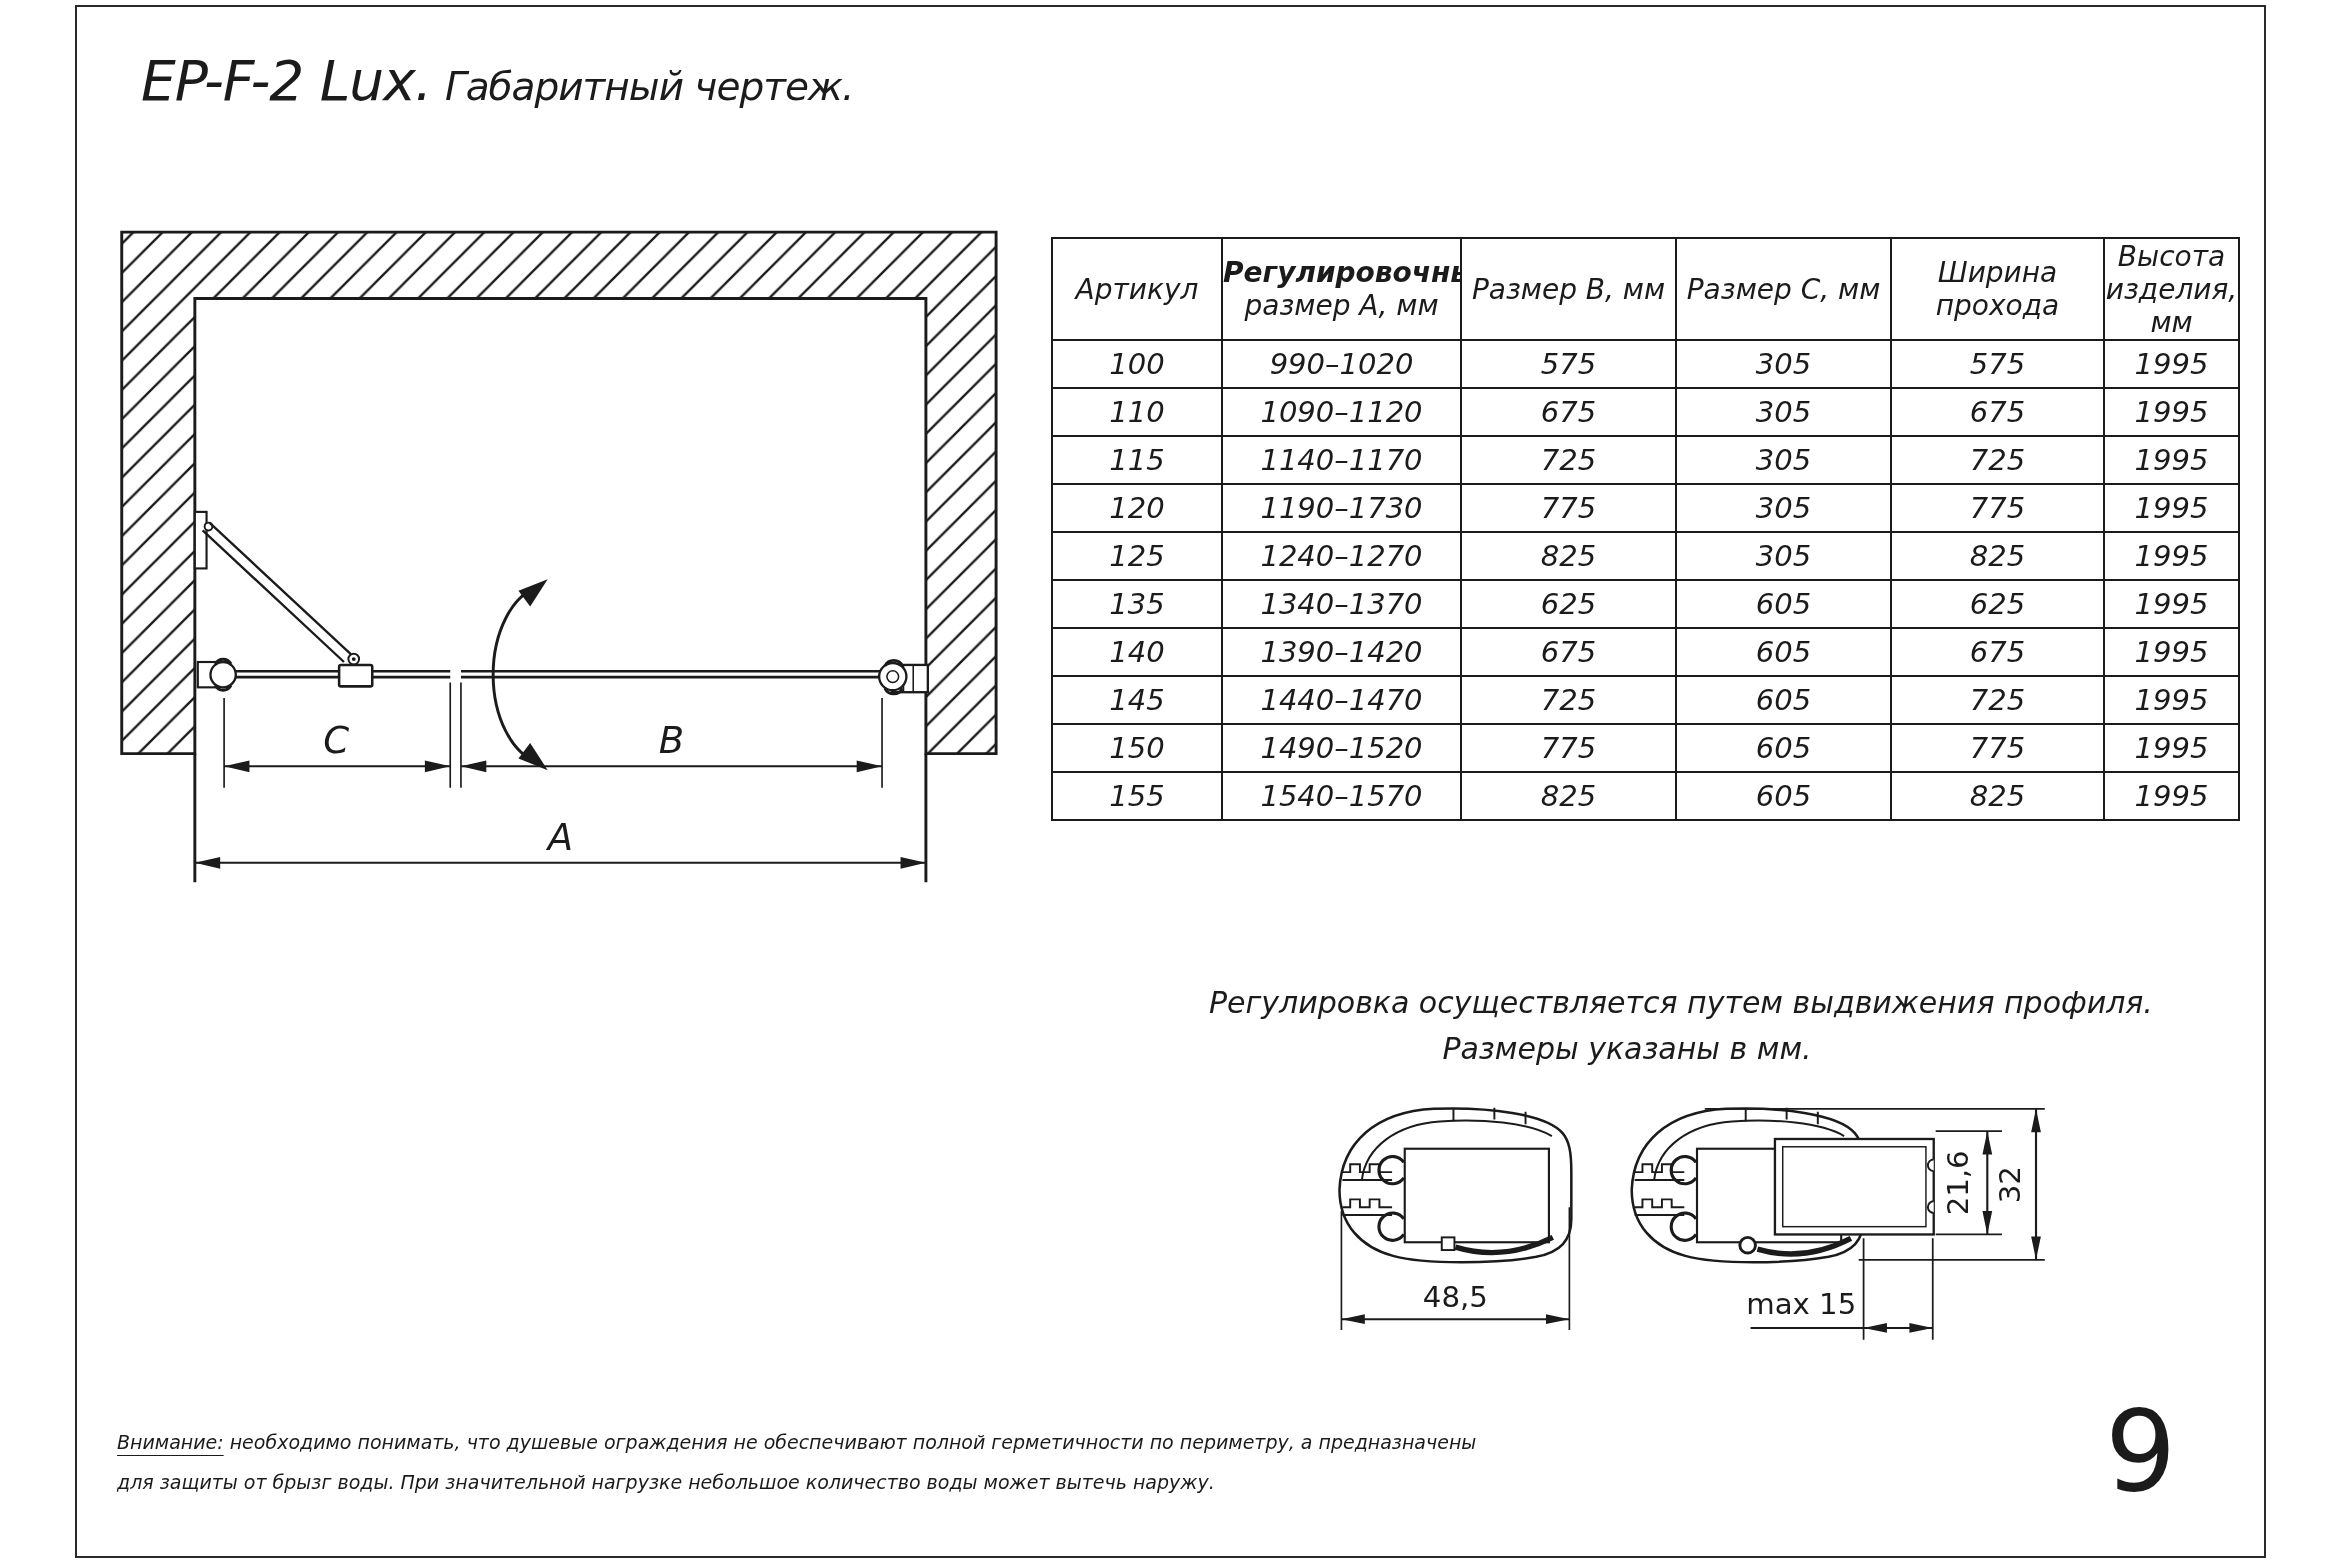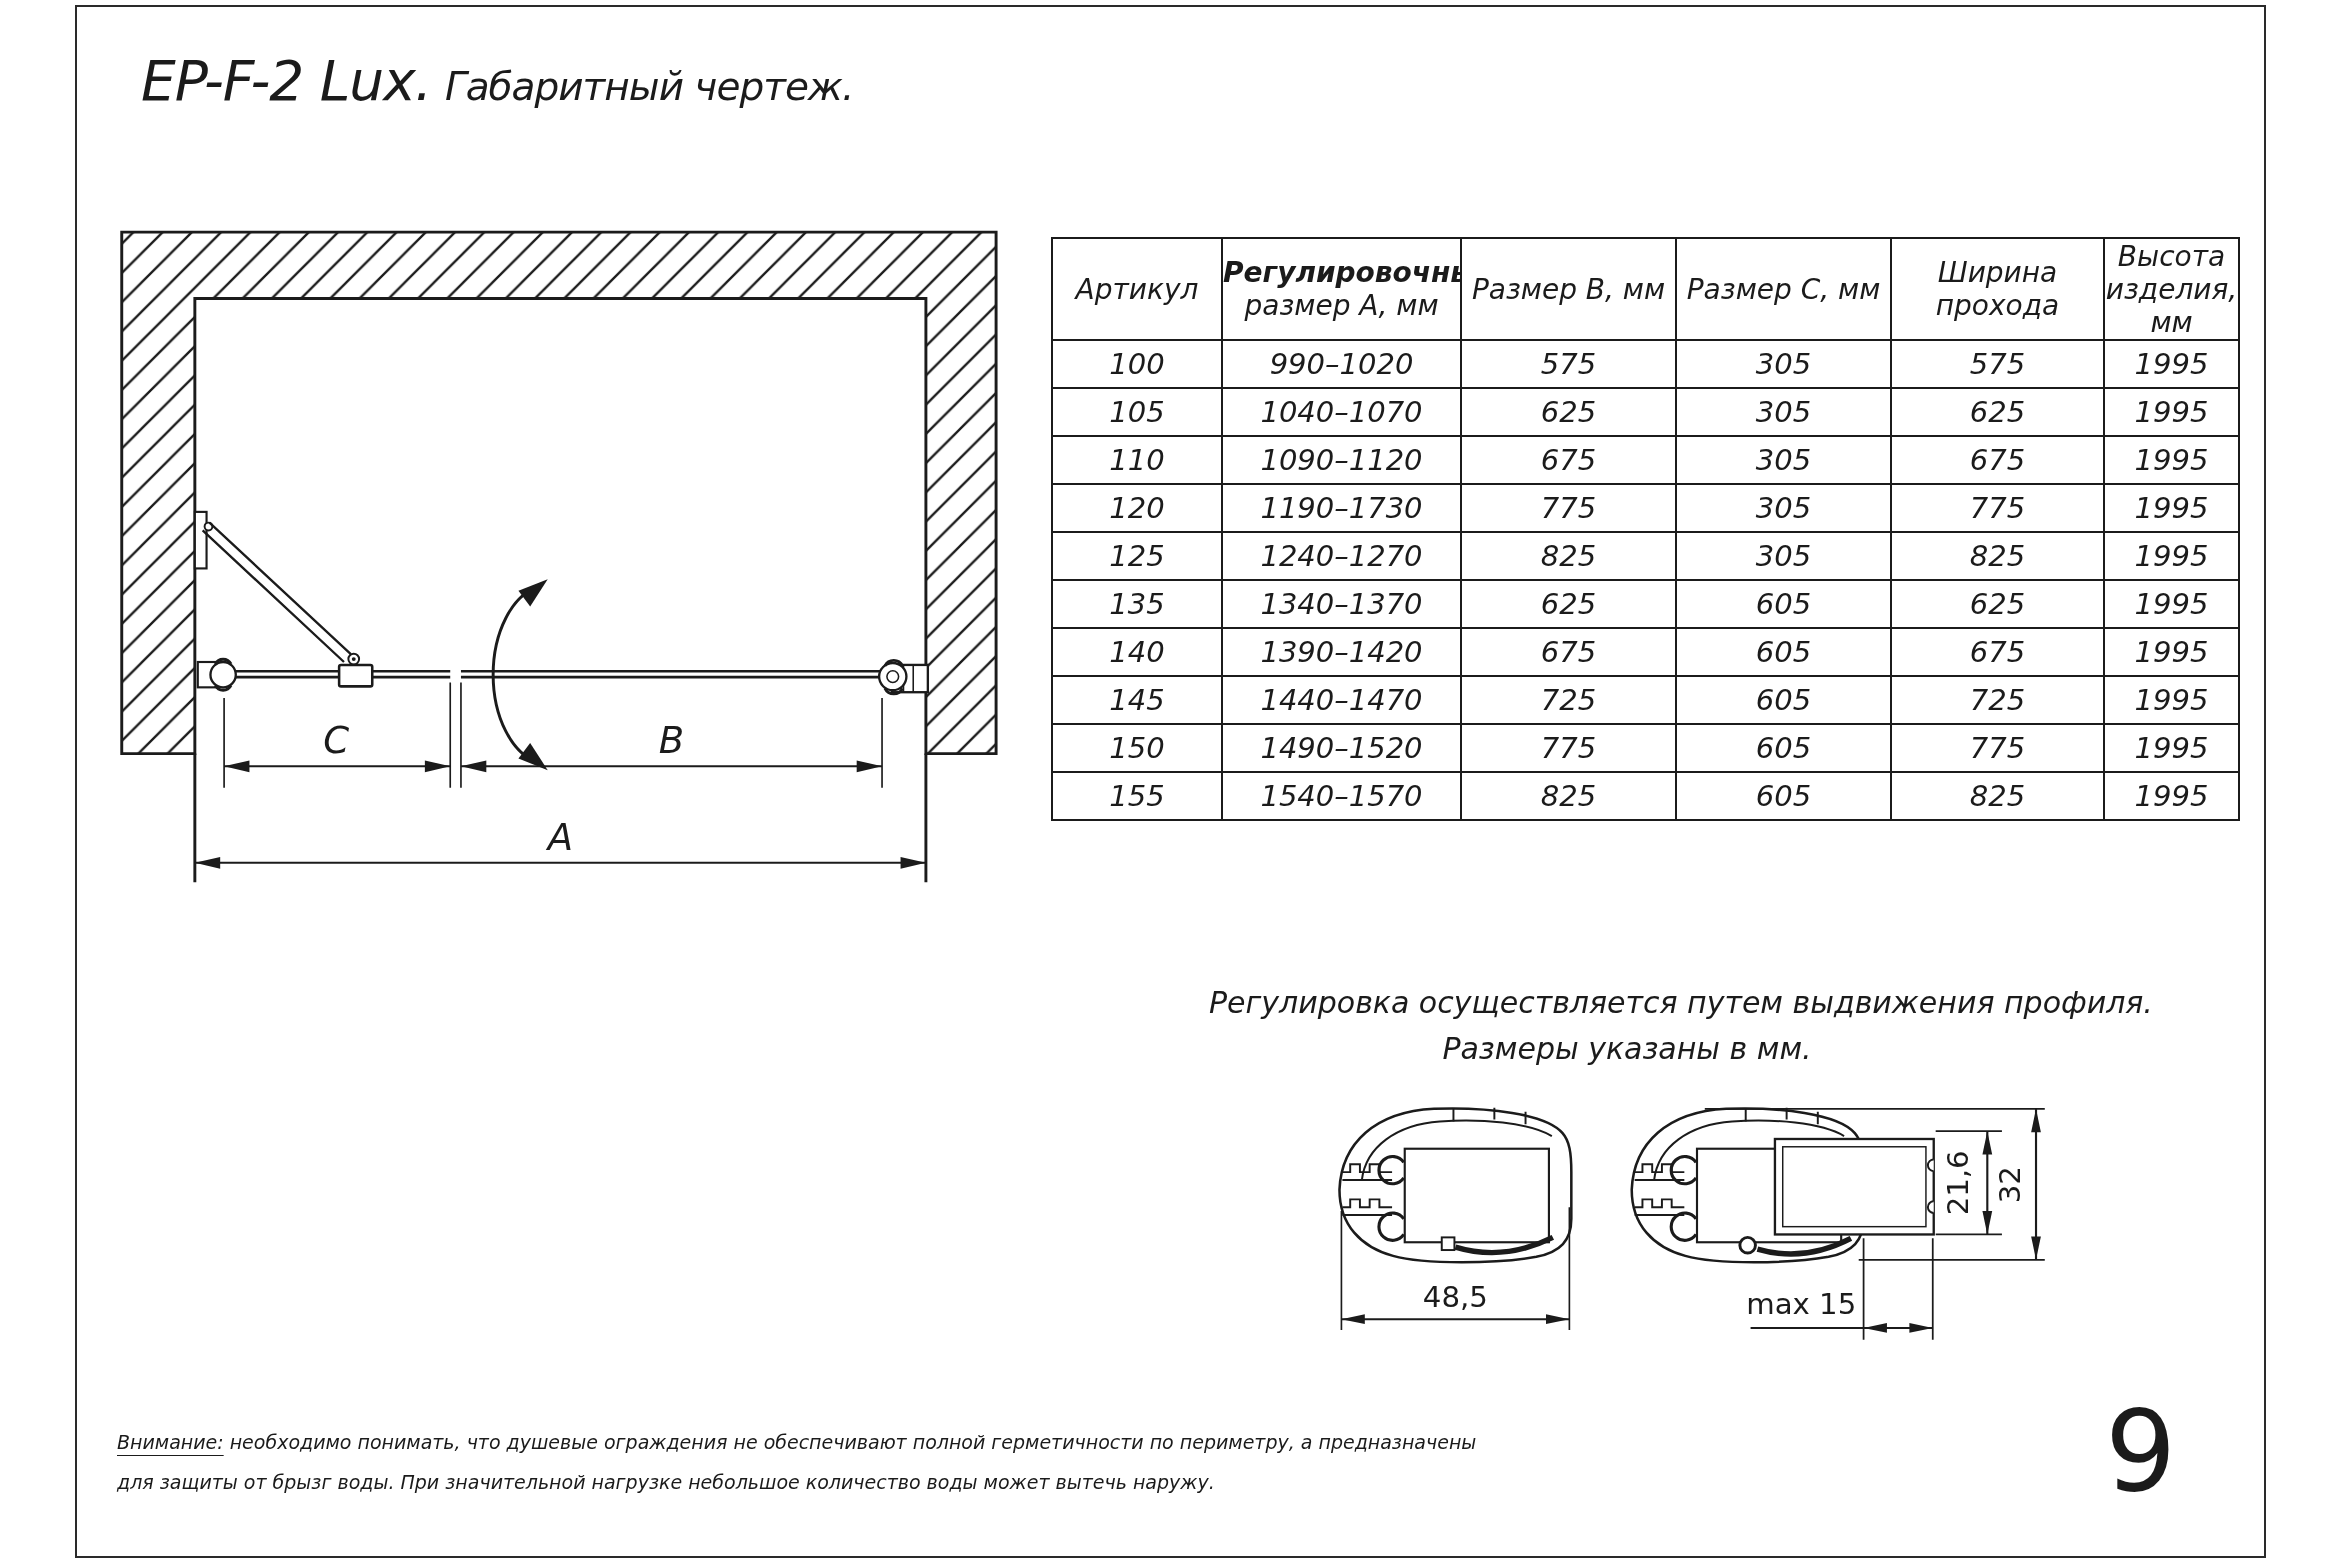--- a/index.html
+++ b/index.html
@@ -138,33 +138,33 @@
     <tbody>
         <tr>
           <td>100</td>
           <td>990–1020</td>
           <td>575</td>
           <td>305</td>
           <td>575</td>
           <td>1995</td>
         </tr>
         <tr>
-          <td>105</td>
-          <td>1040–1070</td>
-          <td>625</td>
-          <td>305</td>
-          <td>625</td>
-          <td>1995</td>
-        </tr>
-        <tr>
           <td>110</td>
           <td>1090–1120</td>
           <td>675</td>
           <td>305</td>
           <td>675</td>
+          <td>1995</td>
+        </tr>
+        <tr>
+          <td>115</td>
+          <td>1140–1170</td>
+          <td>725</td>
+          <td>305</td>
+          <td>725</td>
           <td>1995</td>
         </tr>
         <tr>
           <td>120</td>
           <td>1190–1730</td>
           <td>775</td>
           <td>305</td>
           <td>775</td>
           <td>1995</td>
         </tr>

